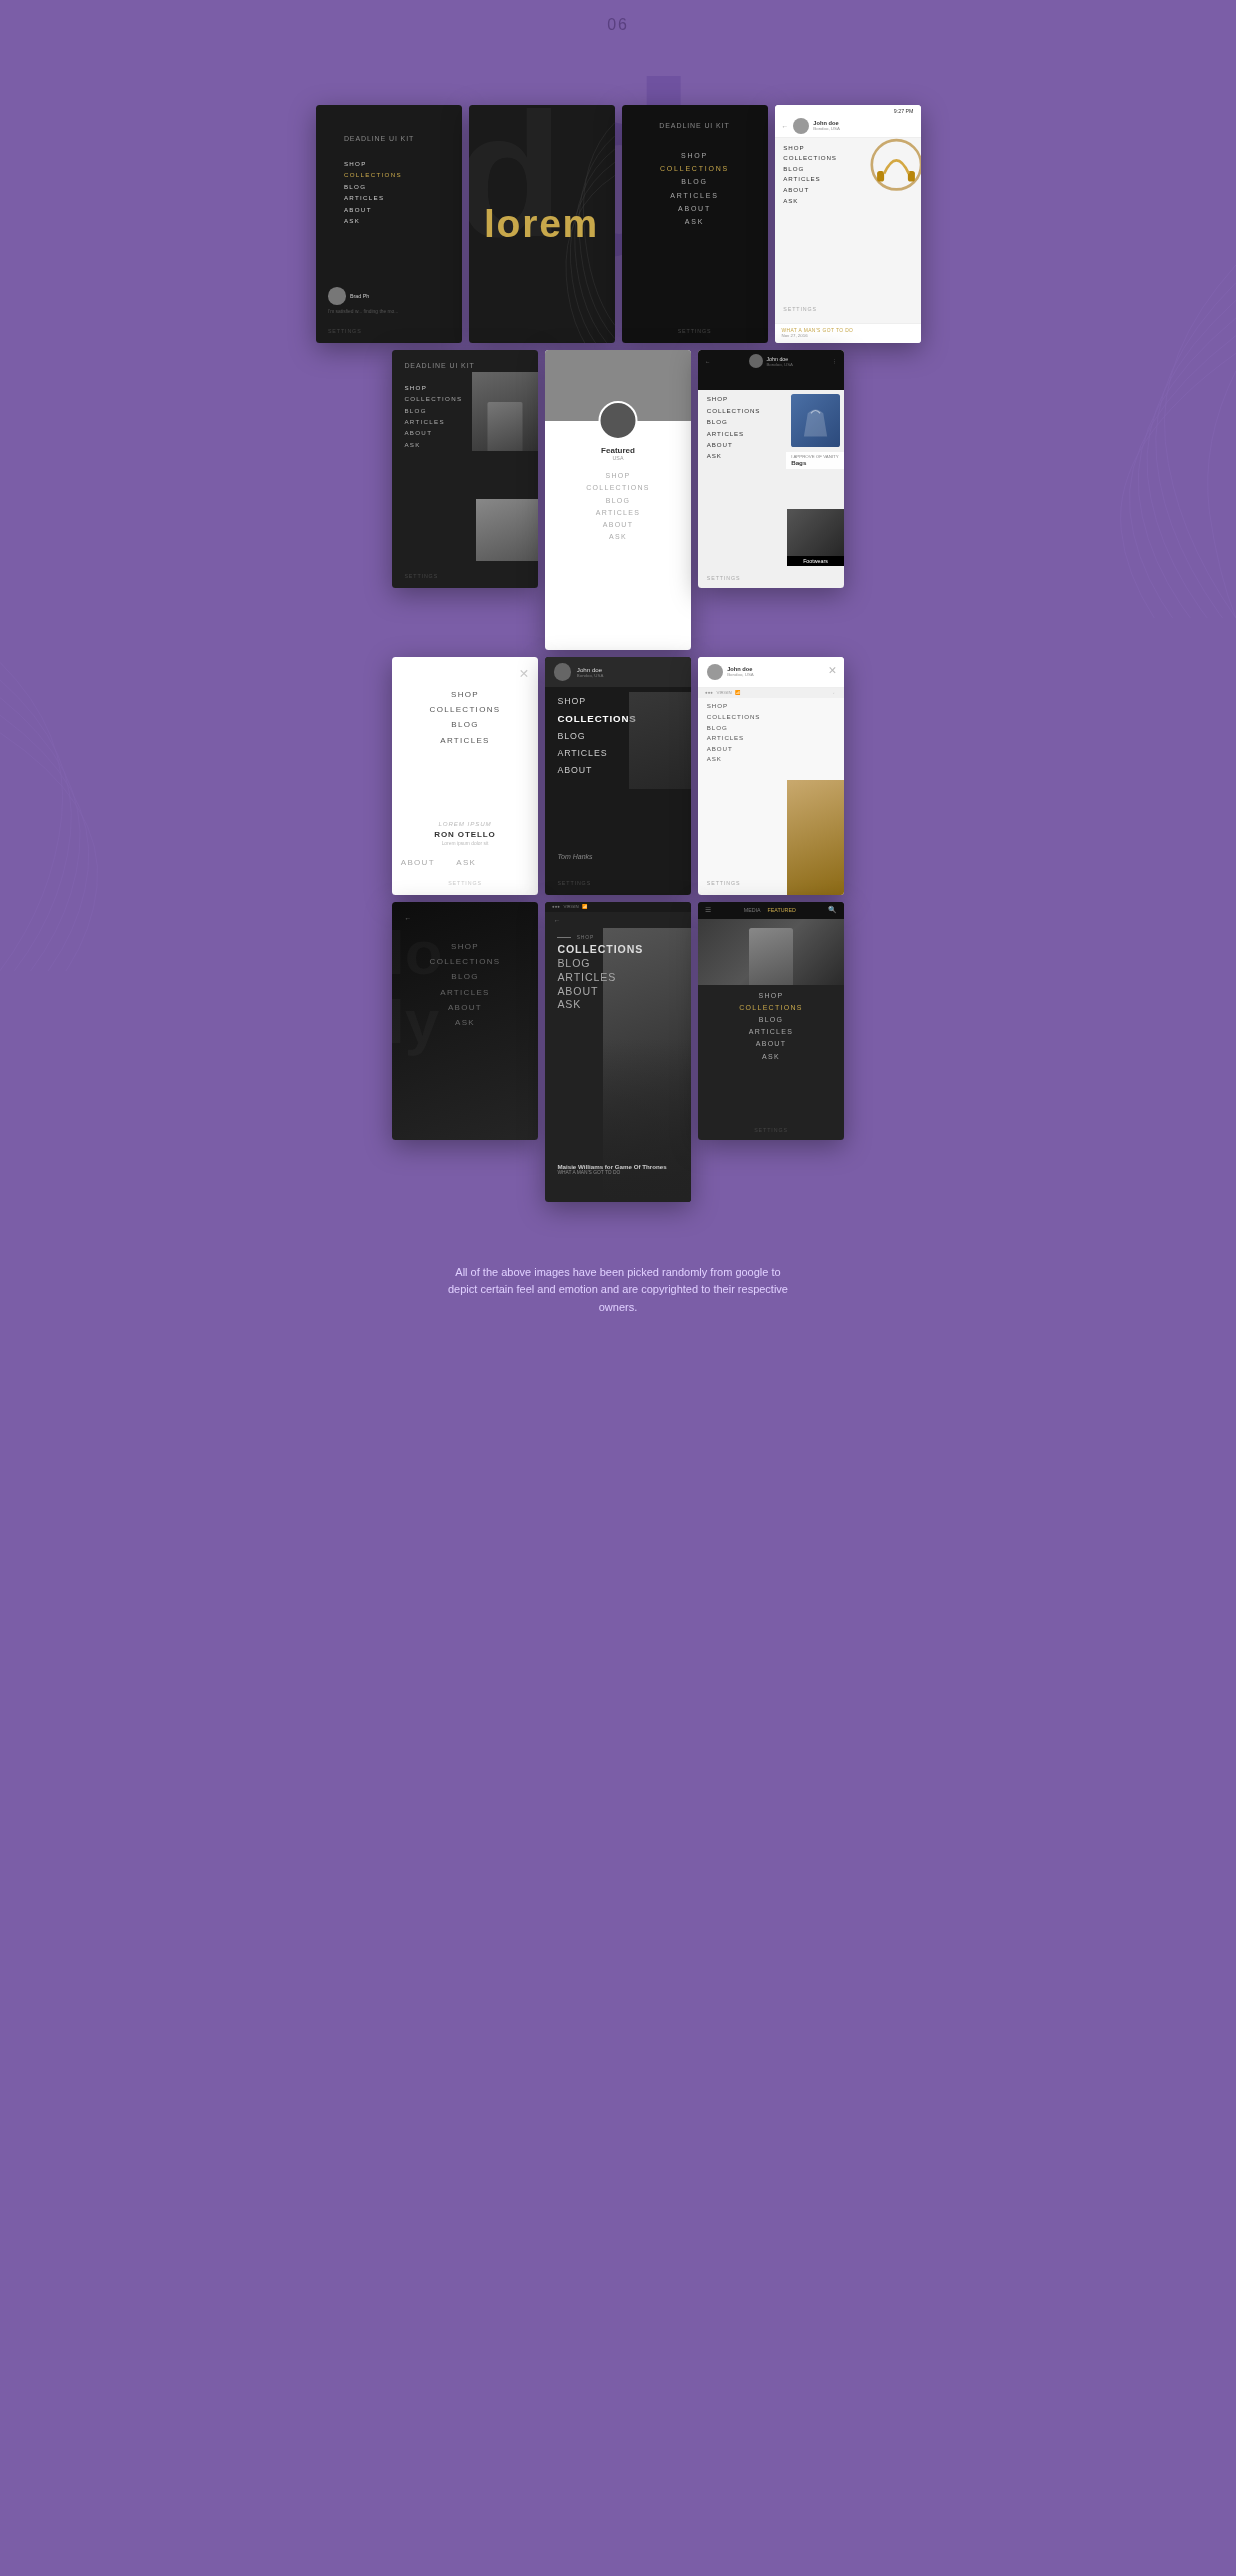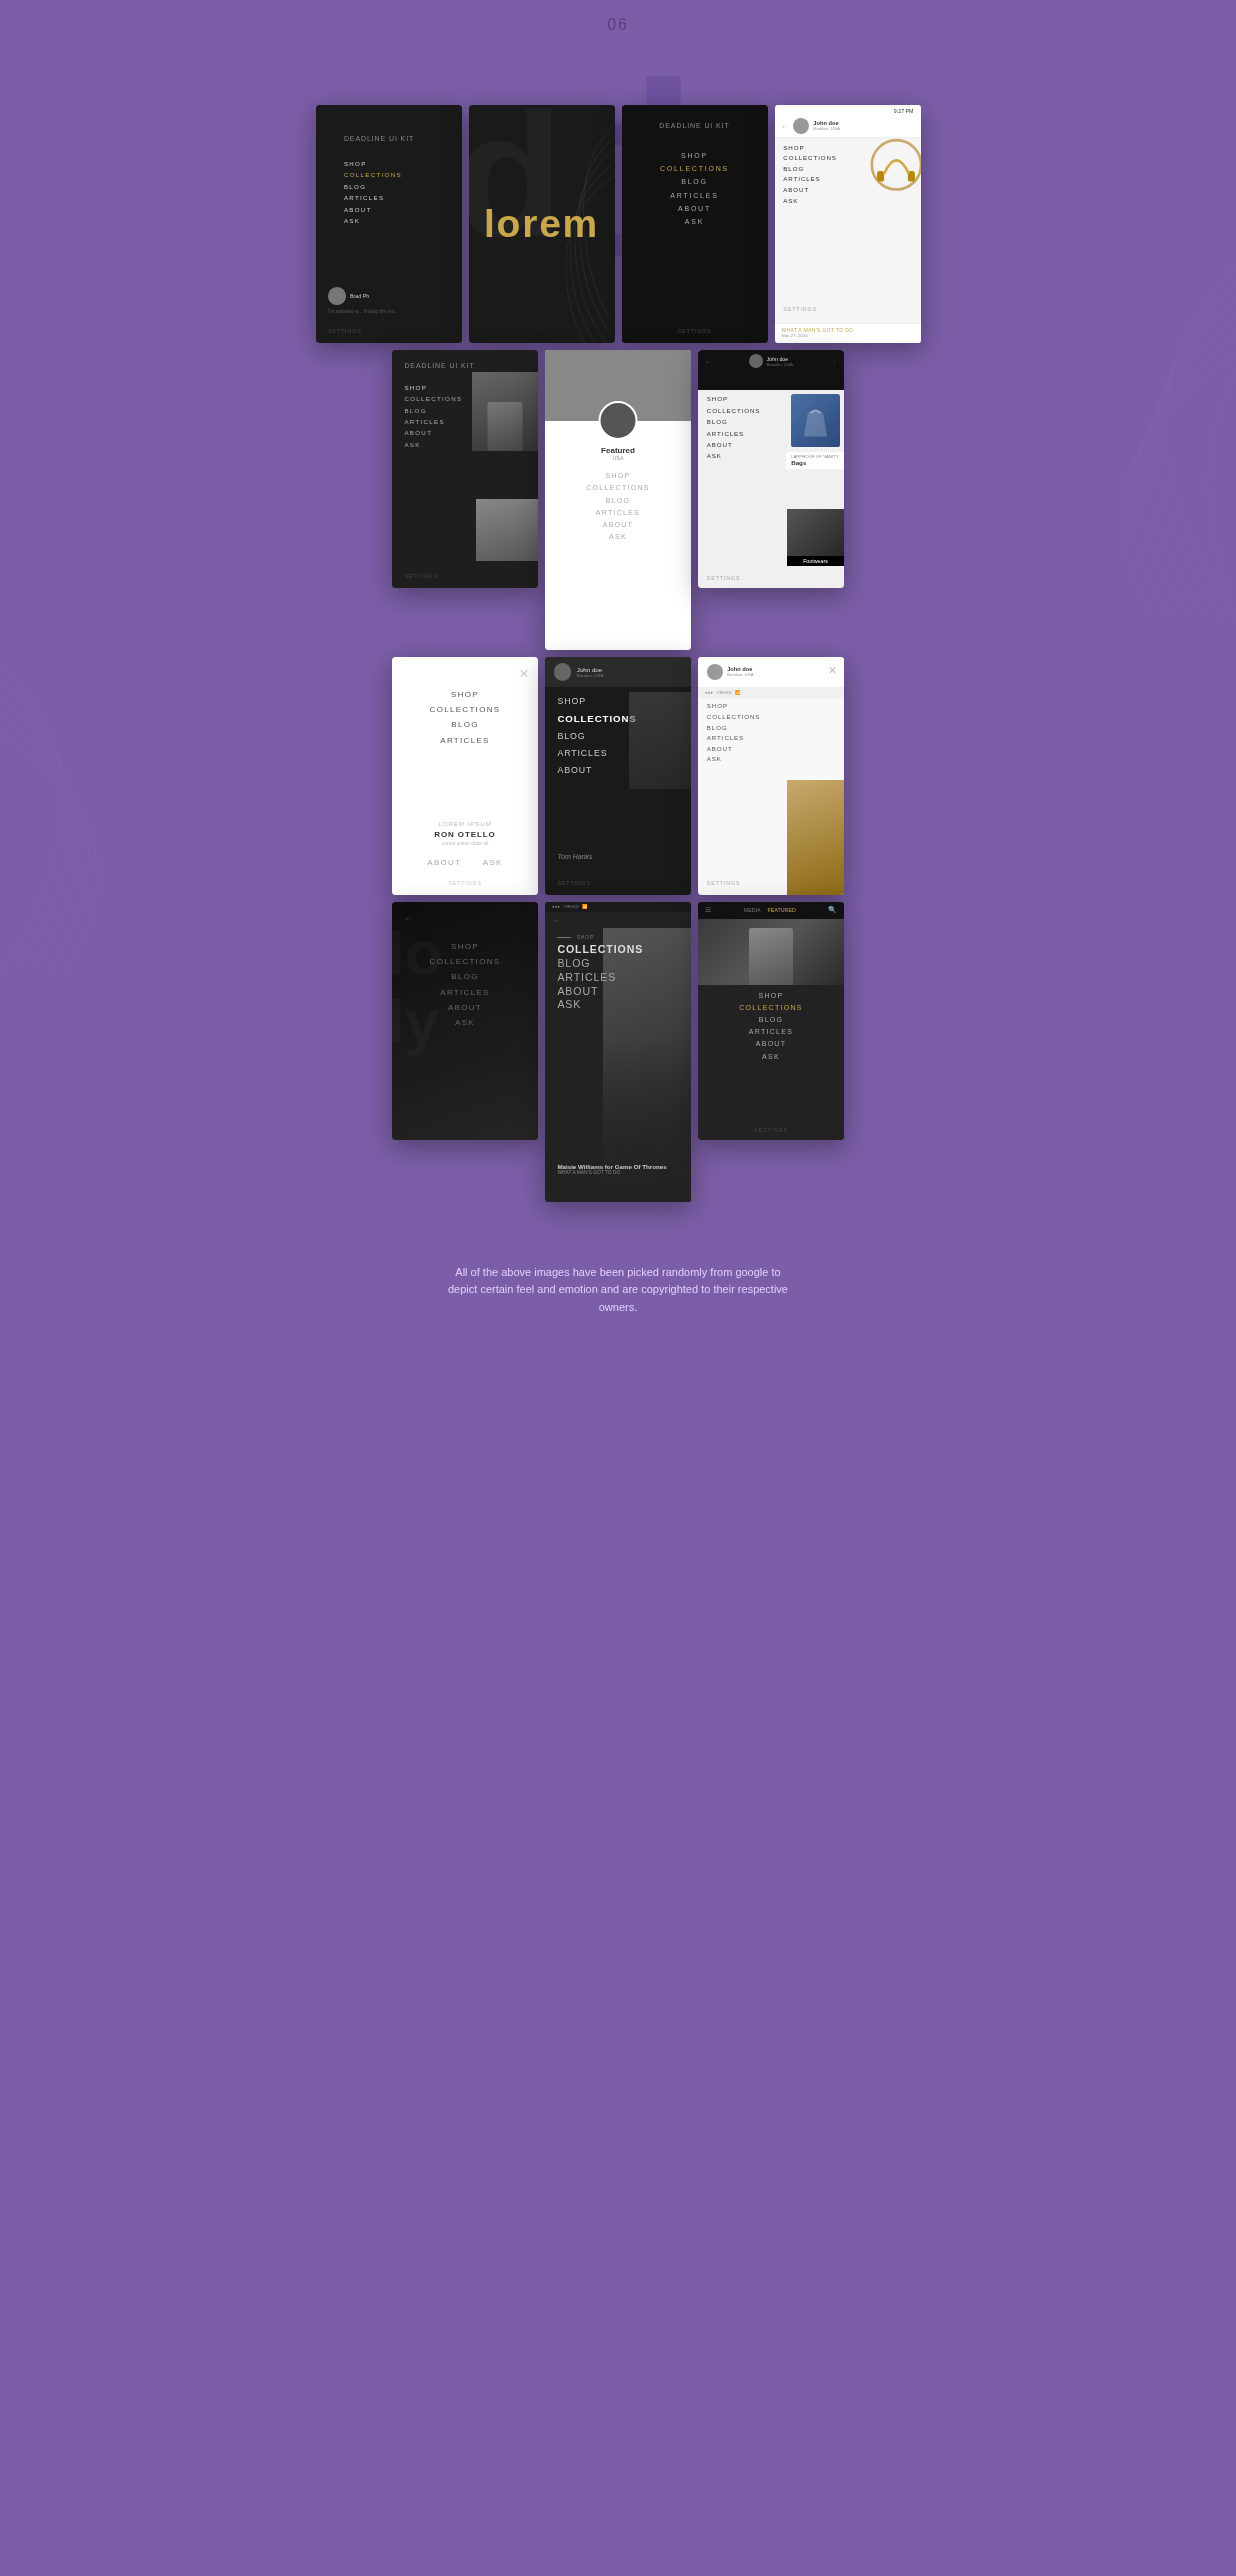--- a/index.html
+++ b/index.html
@@ -503,21 +503,21 @@
         <span style="display:block;text-align:center;font-size:8px;color:#555;letter-spacing:1.3px;text-transform:uppercase;padding:3.1px 0;">COLLECTIONS</span>
         <span style="display:block;text-align:center;font-size:8px;color:#555;letter-spacing:1.3px;text-transform:uppercase;padding:3.1px 0;">BLOG</span>
         <span style="display:block;text-align:center;font-size:8px;color:#555;letter-spacing:1.3px;text-transform:uppercase;padding:3.1px 0;">ARTICLES</span>
       </div>
 
       <div style="position:absolute;bottom:49px;left:0;right:0;text-align:center;">
         <div style="font-size:6.2px;color:#bbb;font-style:italic;text-transform:uppercase;letter-spacing:0.9px;margin-bottom:2.6px;">lorem ipsum</div>
         <div style="font-size:8px;font-weight:bold;color:#333;text-transform:uppercase;letter-spacing:0.9px;">RON OTELLO</div>
         <div style="font-size:4.9px;color:#bbb;margin-top:1.8px;">Lorem ipsum dolor sit</div>
       </div>
-      <div style="position:absolute;bottom:26.5px;left:0;right:0;text-align:center;margin-top:16px;">
+      <div style="position:absolute;bottom:26.5px;left:0;right:0;text-align:left;margin-top:16px;">
         <span style="display:inline-block;font-size:8px;color:#aaa;text-transform:uppercase;letter-spacing:1.3px;padding:0 8.8px;">ABOUT</span>
         <span style="display:inline-block;font-size:8px;color:#aaa;text-transform:uppercase;letter-spacing:1.3px;padding:0 8.8px;">ASK</span>
       </div>
       <div style="position:absolute;bottom:8.8px;left:50%;transform:translateX(-50%);font-size:5.3px;color:#ccc;text-transform:uppercase;letter-spacing:0.9px;white-space:nowrap;">SETTINGS</div>
     </div>
 
     <div class="ui-card dark card-dark-profile" style="width:146px;height:238px;background:#1a1a1a;position:relative;overflow:hidden;">
 
       <div style="background:#2a2a2a;padding:6.2px 8.8px;display:flex;align-items:center;gap:5.3px;">
         <div class="avatar" style="width:17.7px;height:17.7px;background:#666;"></div>

